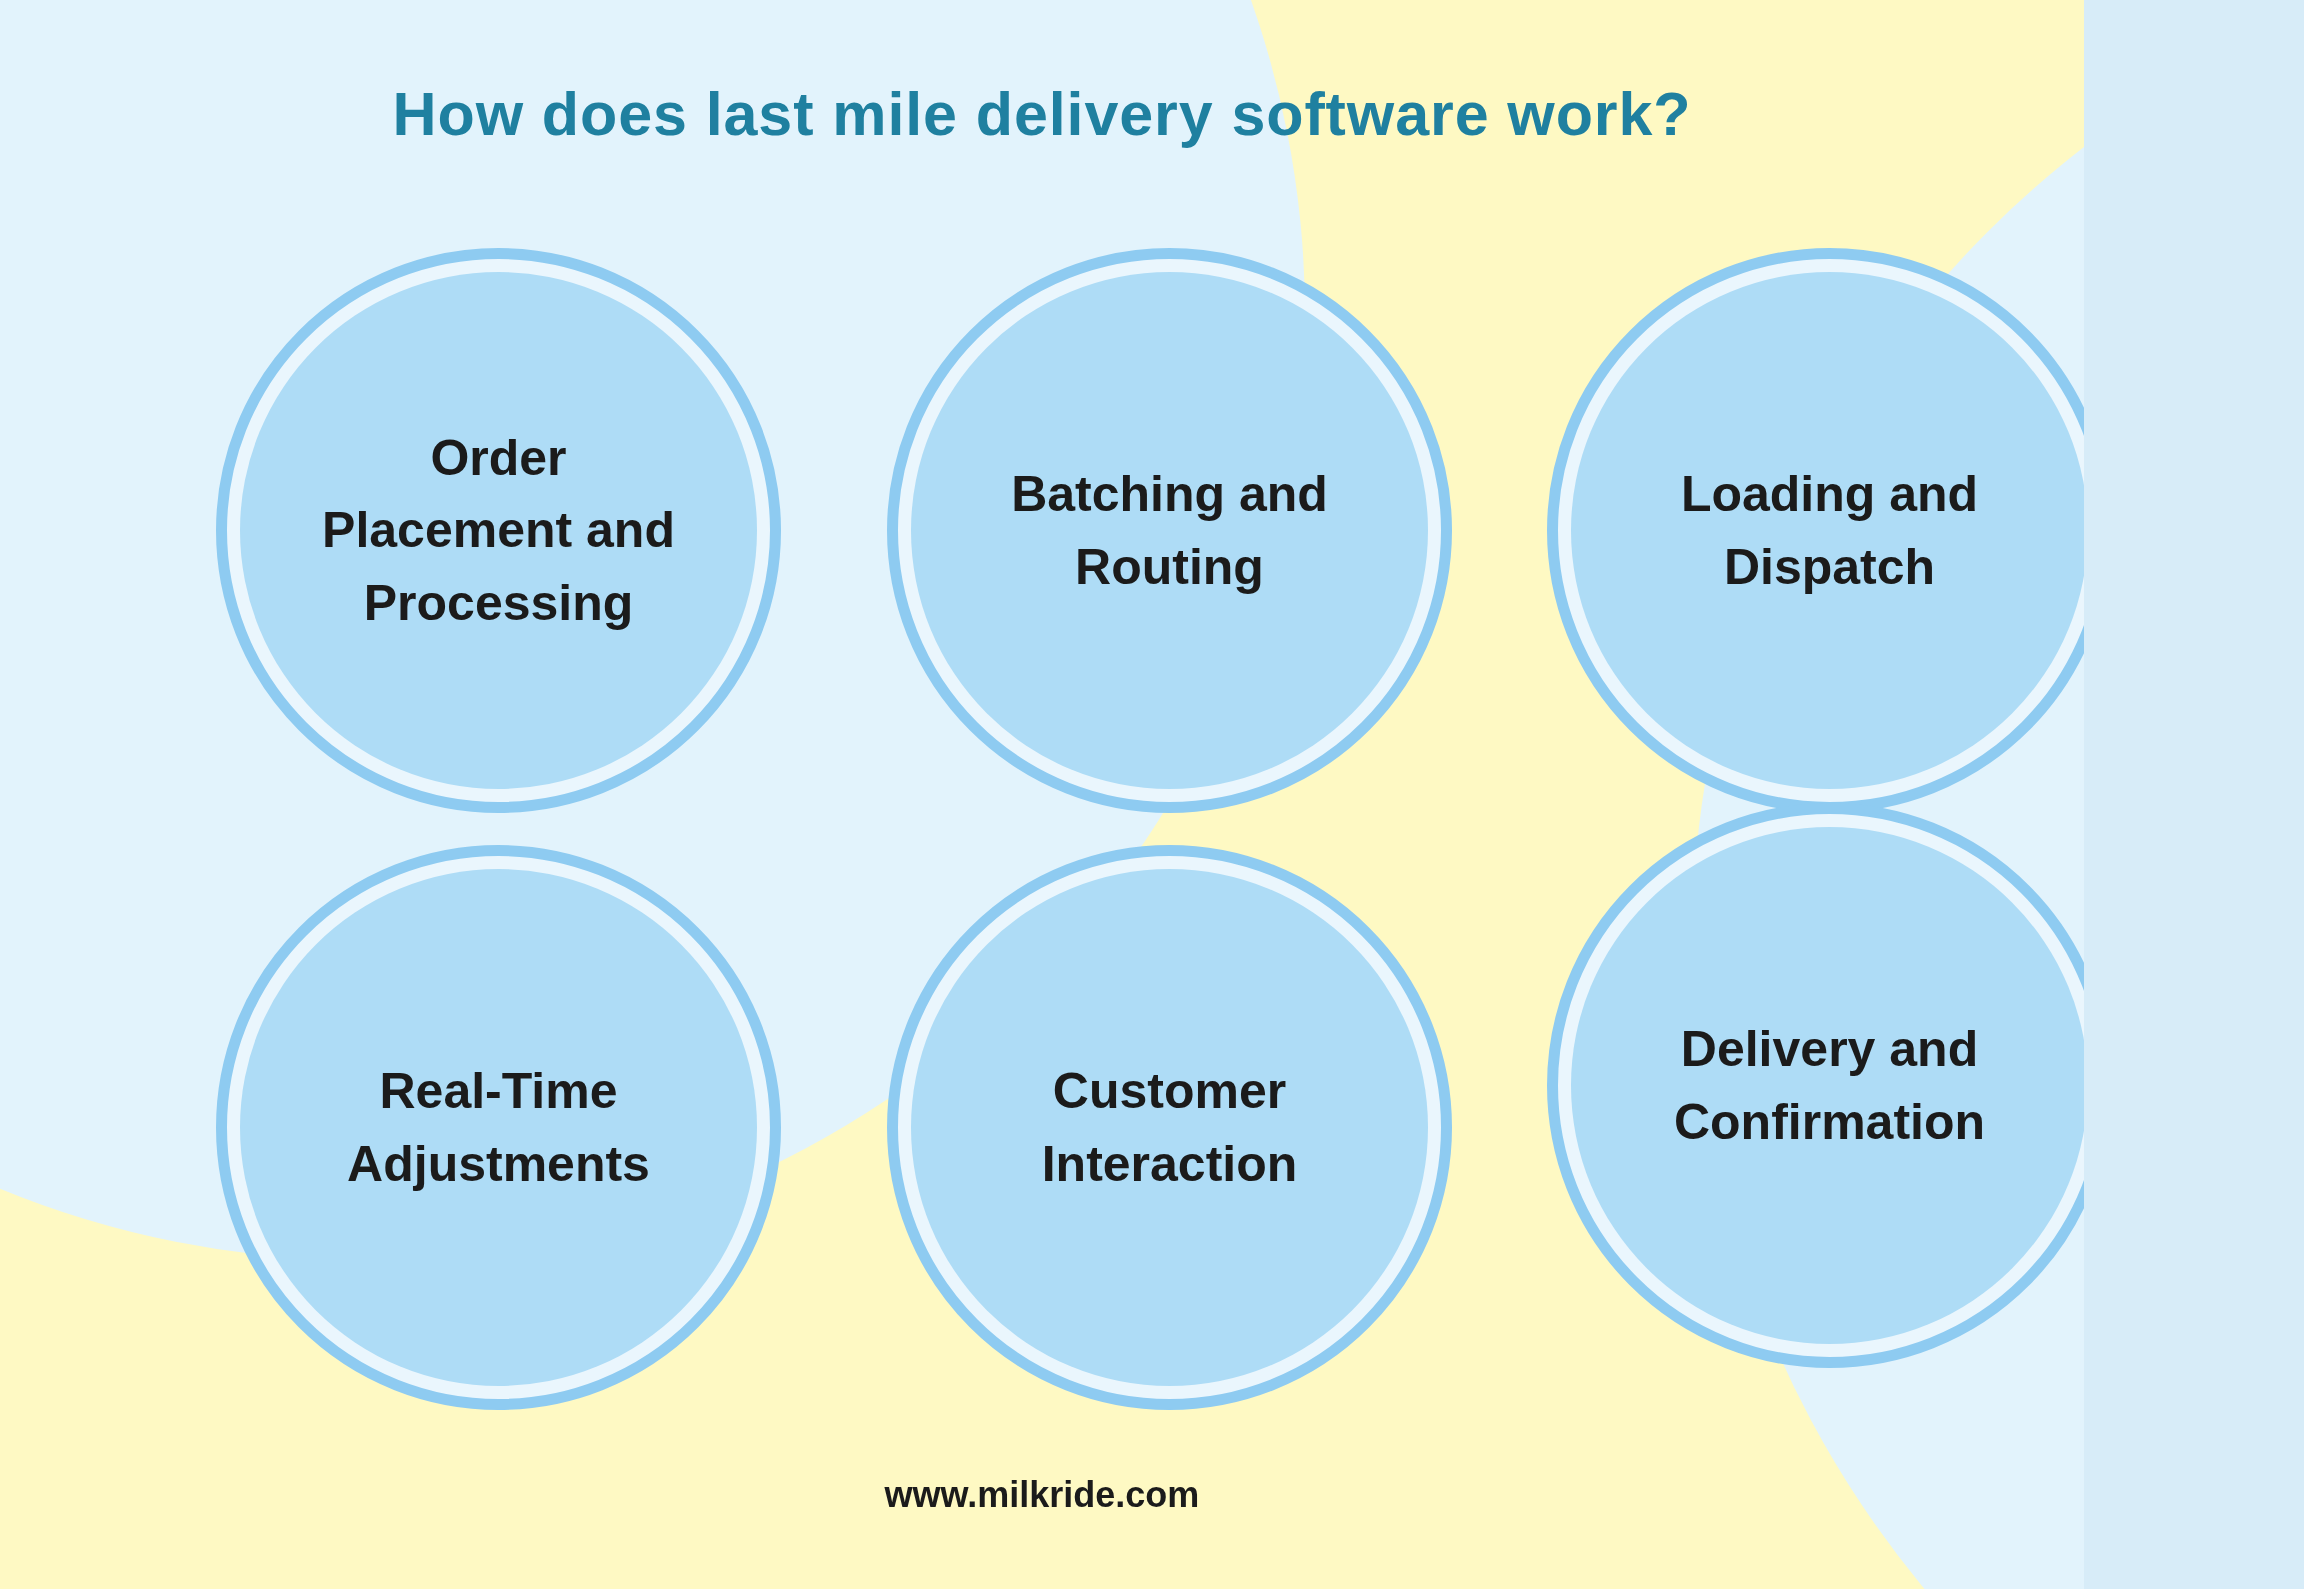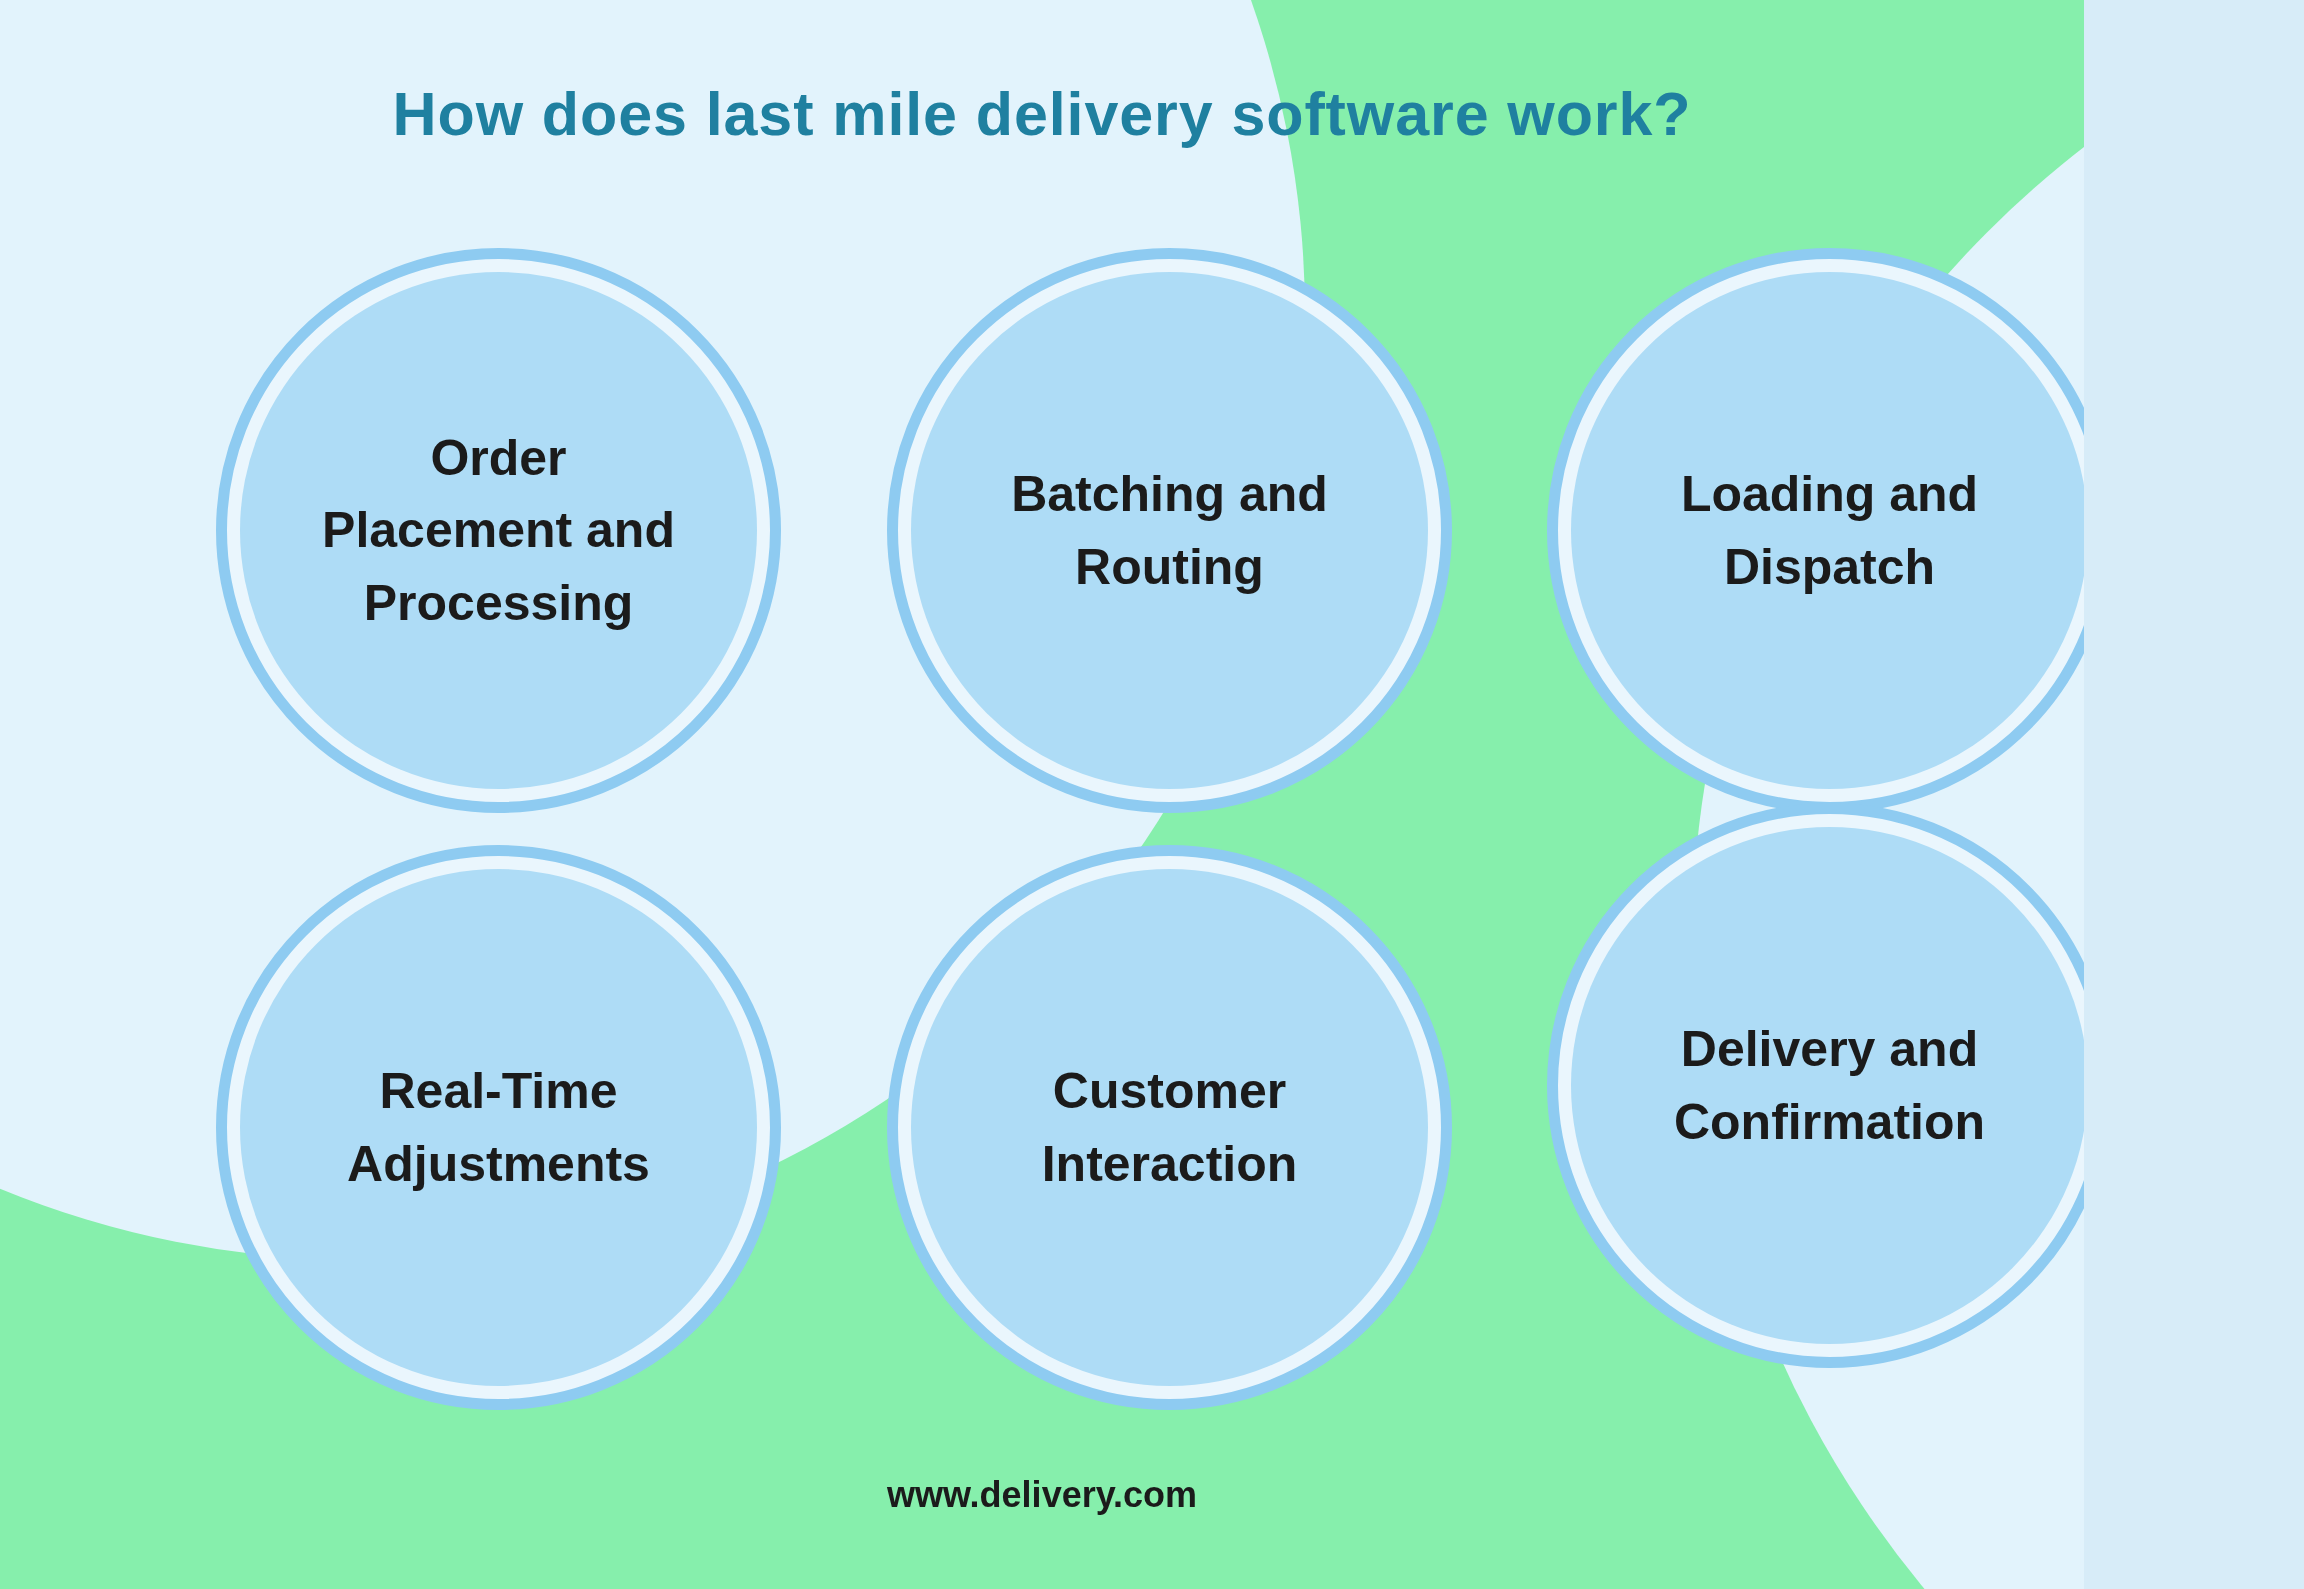--- a/index.html
+++ b/index.html
@@ -7,21 +7,21 @@
     padding: 0;
   }
   body {
     font-family: "Liberation Sans", "DejaVu Sans", sans-serif;
     background: #d7ecf8;
   }
   .canvas {
     position: relative;
     width: 2084px;
     height: 1590px;
-    background: #86efac;
+    background: #fef9c3;
     overflow: hidden;
   }
   
   .blob {
     position: absolute;
     border-radius: 50%;
     background: #e2f3fc;
   }
   .blob-top-left {
     width: 1890px;
@@ -129,16 +129,16 @@
       <div class="circle-label">Customer Interaction</div>
     </div>
   </div>
 
   <div class="circle c6">
     <div class="circle-inner">
       <div class="circle-label">Delivery and Confirmation</div>
     </div>
   </div>
 
-  <div class="footer">www.delivery.com</div>
+  <div class="footer">www.milkride.com</div>
 
 </div>
 
 
 </body></html>

